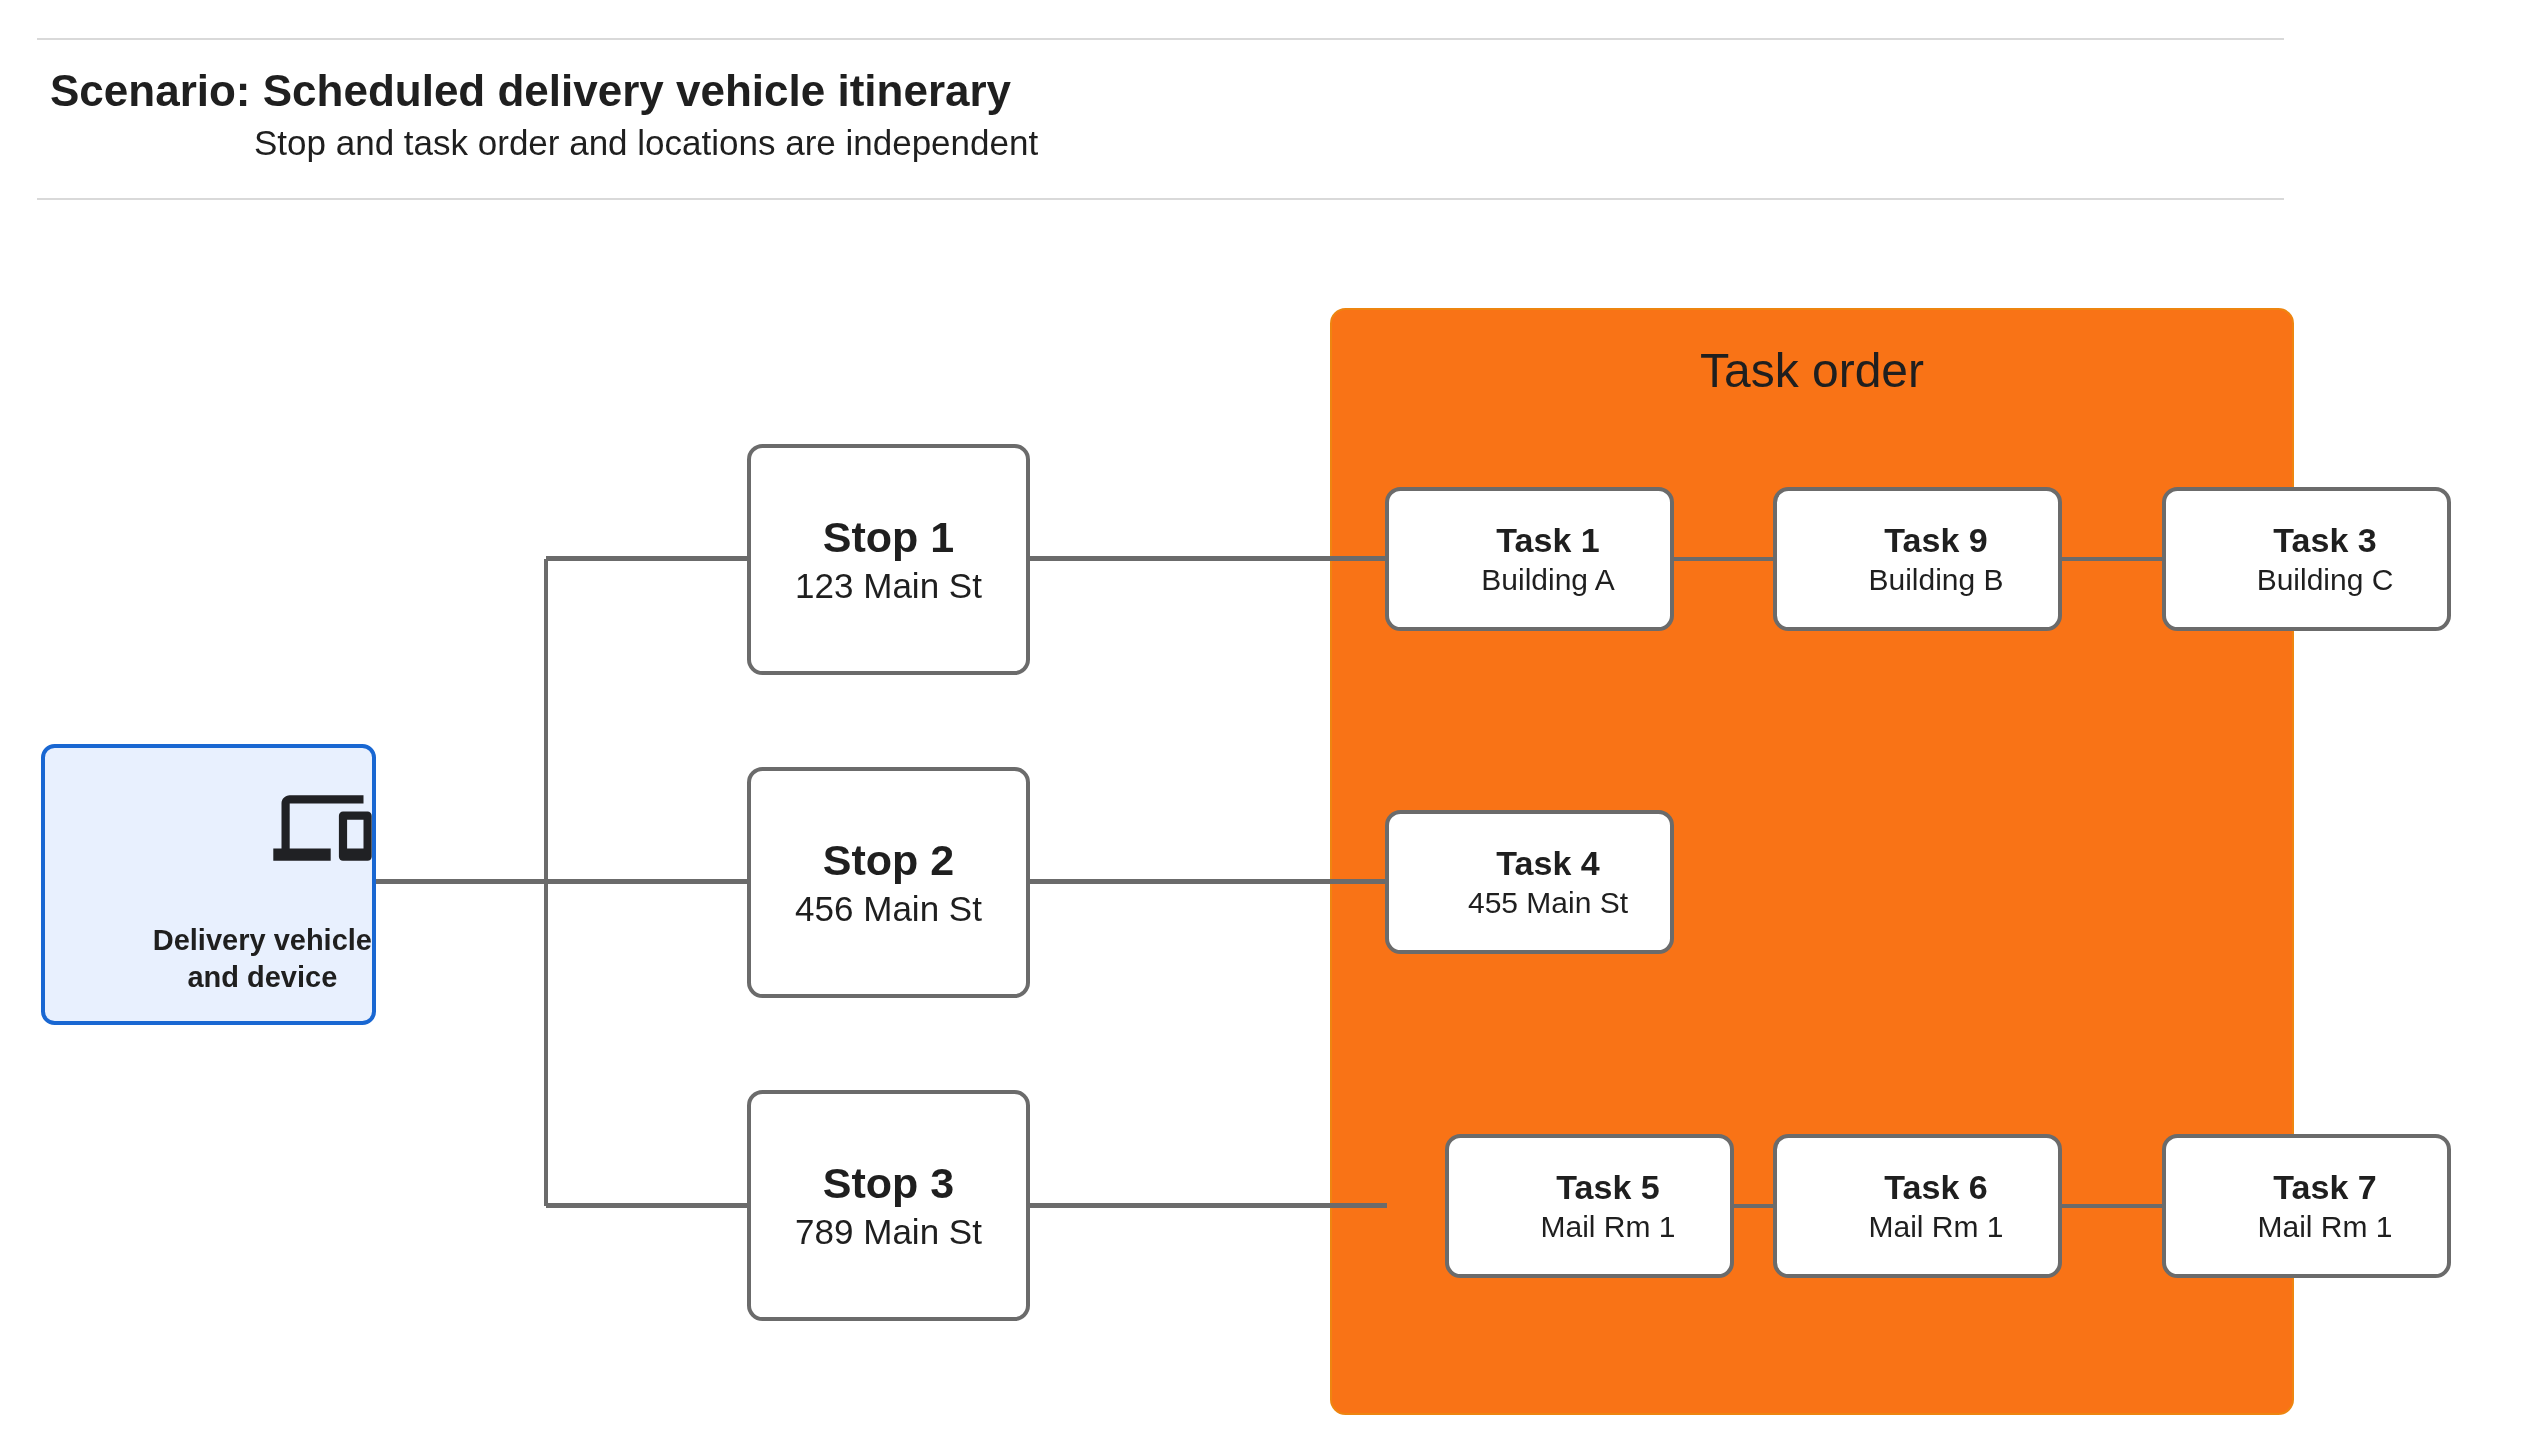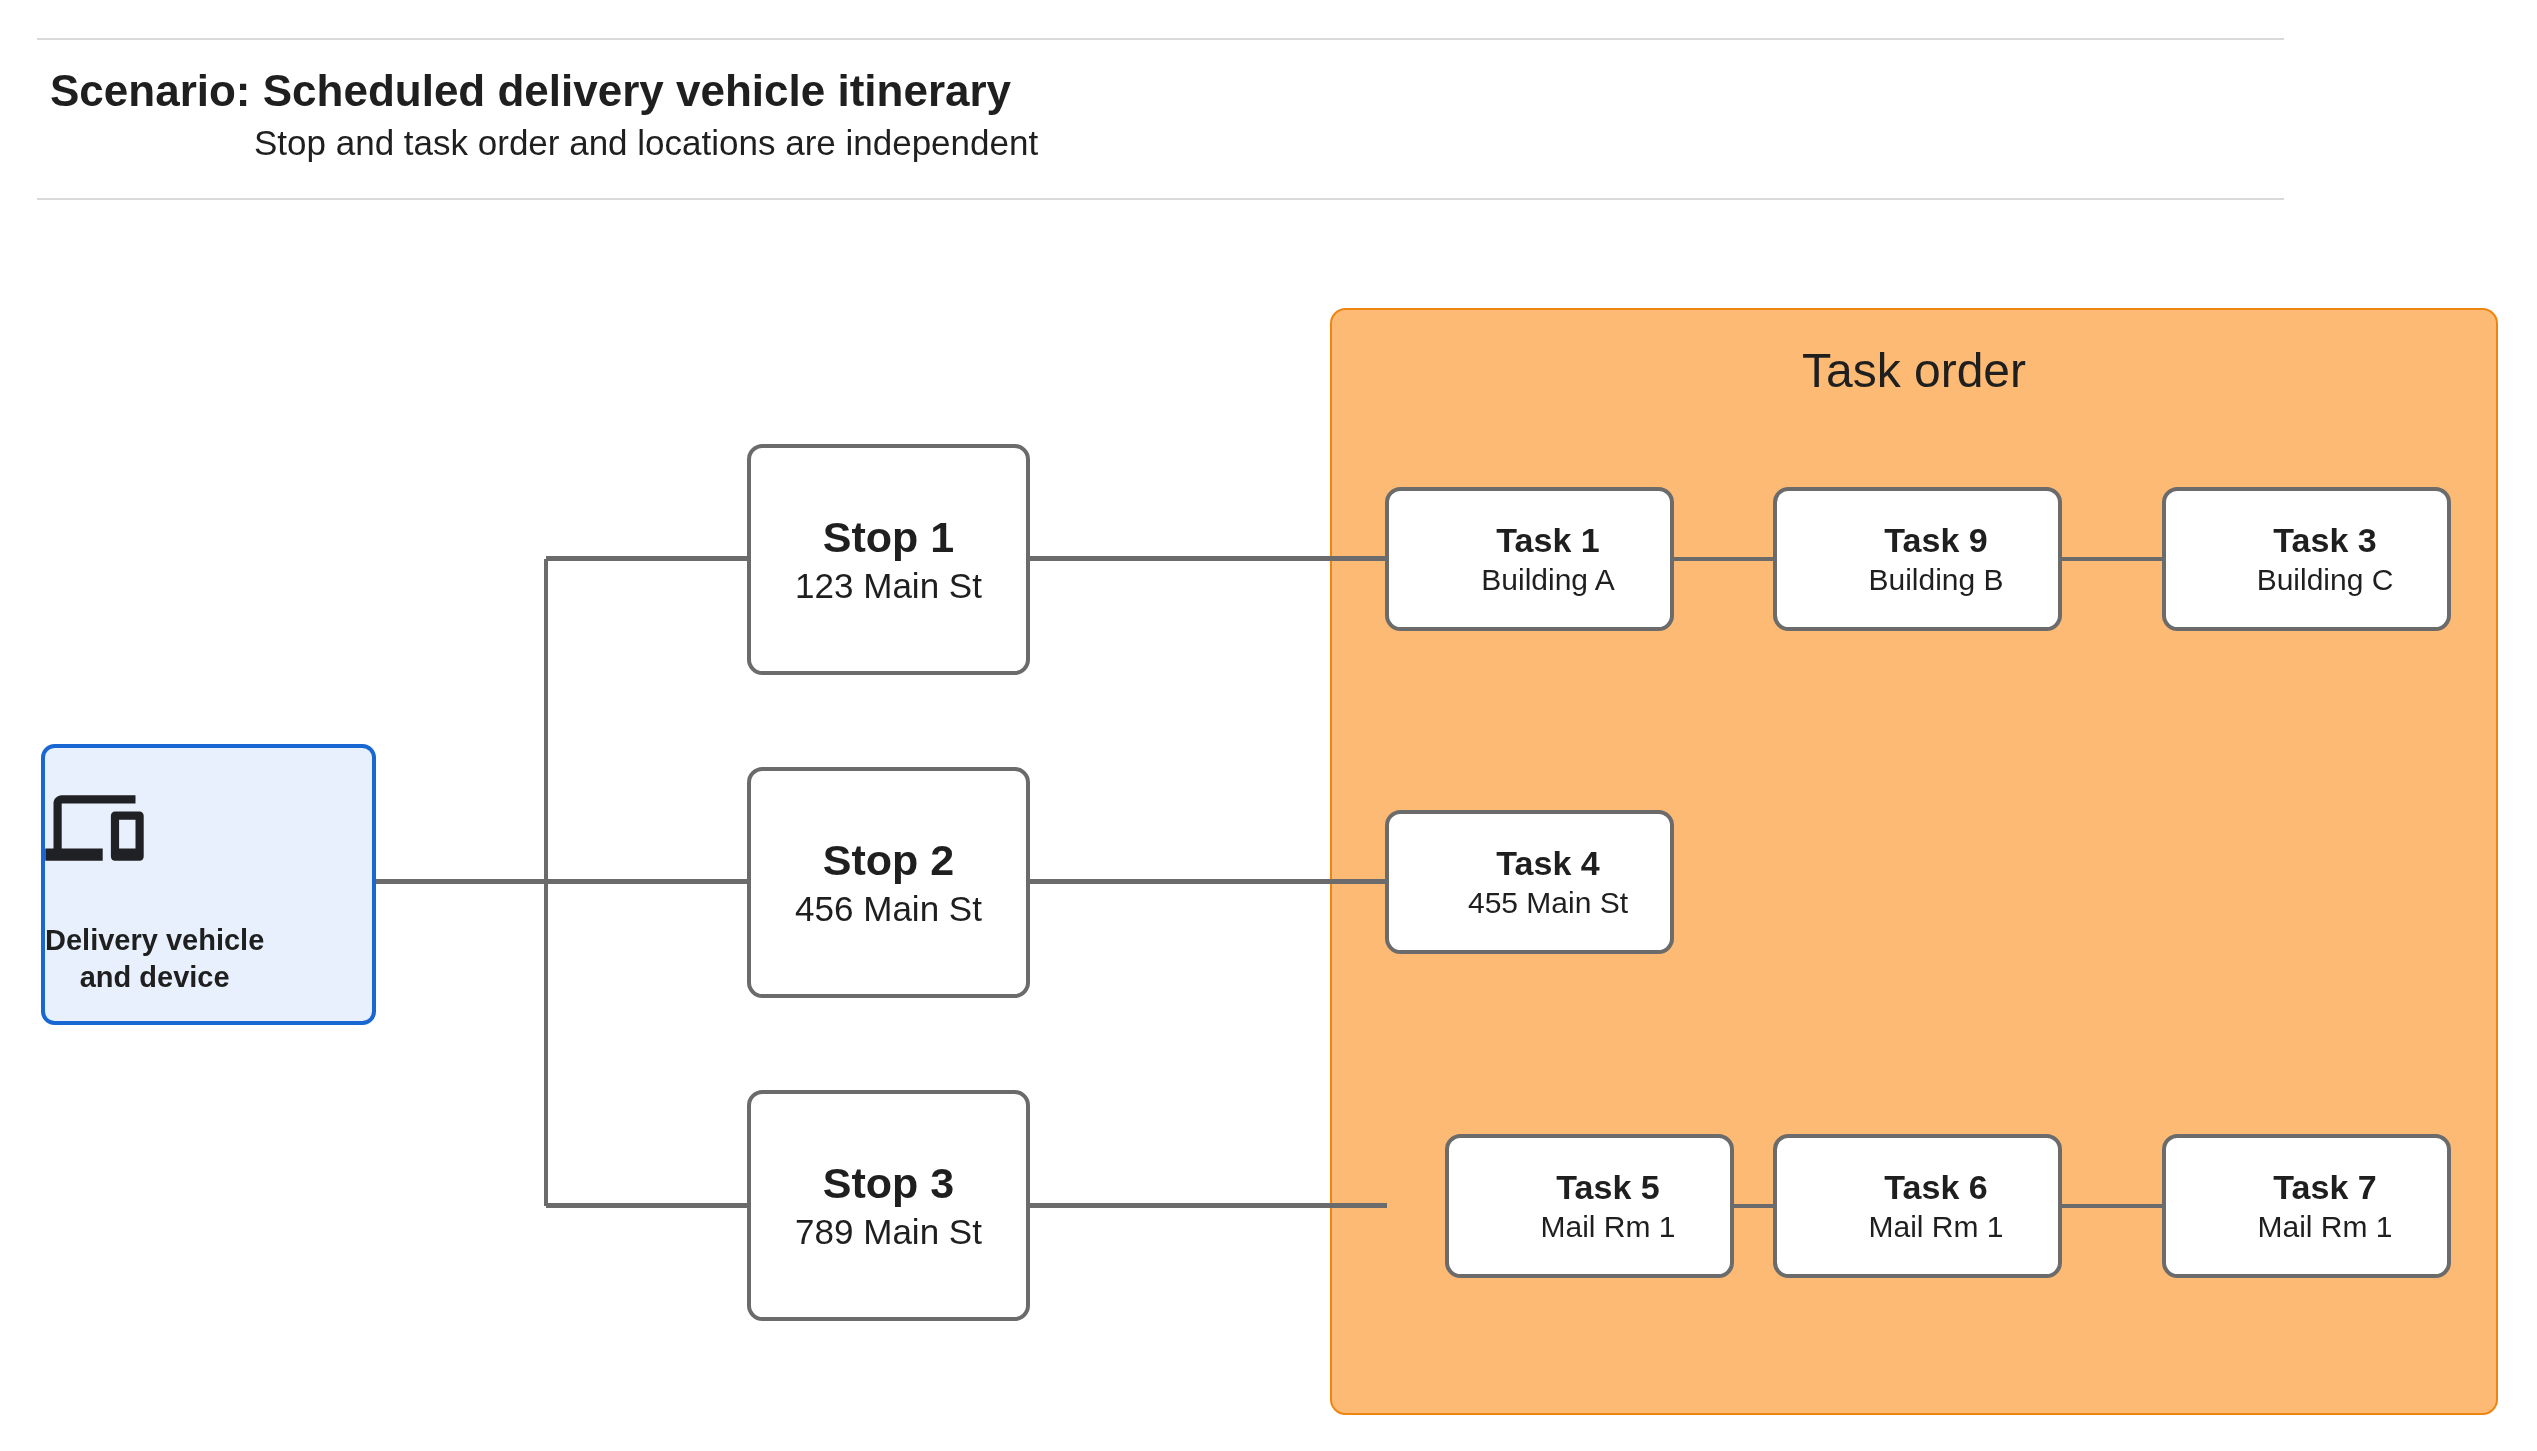--- a/index.html
+++ b/index.html
@@ -8,41 +8,41 @@
     font-family:"Liberation Sans",sans-serif;color:#1f1f1f;overflow:hidden;
   }
   .rule{position:absolute;left:37px;width:2247px;height:1.9px;background:#d9d9d9;}
   .rule-top{top:38px;}
   .rule-bottom{top:198px;}
   .title{position:absolute;left:50px;top:66px;font-size:44px;font-weight:700;white-space:nowrap;}
   .subtitle{position:absolute;left:254px;top:123px;font-size:35px;font-weight:400;white-space:nowrap;}
 
   .panel{position:absolute;top:308px;height:1107px;border-radius:15.5px;box-sizing:border-box;}
   .panel-green{left:483px;width:809px;background:#d3e8d9;border:2.9px solid #18803c;}
-  .panel-yellow{left:1330px;width:1168px;background:#fdba74;border:2.9px solid #ee8510;}
+  .panel-yellow{left:1330px;width:964px;background:#f97316;border:2.9px solid #ee8510;}
   .panel-label{position:absolute;top:33px;left:0;width:100%;text-align:center;font-size:48px;font-weight:400;color:#1f1f1f;}
 
   .connectors{position:absolute;left:0;top:0;z-index:2;}
 
   .node{
     position:absolute;background:#ffffff;border:4.8px solid #6b6b6b;border-radius:15.5px;
     box-sizing:border-box;display:flex;flex-direction:column;align-items:center;justify-content:center;
     text-align:center;z-index:3;
   }
   .node-stop{left:747px;width:283px;height:231px;gap:9.7px;text-align:right;}
   .node-stop .node-title{font-size:43px;font-weight:700;line-height:1;}
   .node-stop .node-sub{font-size:35px;font-weight:400;line-height:1;}
   .node-task{width:289px;height:144px;gap:7.8px;padding-left:37px;}
   .node-task .node-title{font-size:34px;font-weight:700;line-height:1;}
   .node-task .node-sub{font-size:30px;font-weight:400;line-height:1;}
 
   .vehicle{
     position:absolute;left:41px;top:744px;width:335px;height:281px;box-sizing:border-box;
     background:#e8f0fe;border:4.8px solid #1967d2;border-radius:13.6px;
-    display:flex;flex-direction:column;align-items:flex-start;z-index:3;padding-top:39px;padding-bottom:25px;
+    display:flex;flex-direction:column;align-items:flex-end;z-index:3;padding-top:39px;padding-bottom:25px;
   }
   .vehicle .devices{width:99px;height:82px;flex:0 0 auto;}
   .vehicle-label{margin-top:auto;text-align:center;font-size:29px;font-weight:700;line-height:37px;color:#1f1f1f;}
   .vehicle-label span{display:block;}
 </style>
 </head>
 <body>
 
 <div class="page">
 

